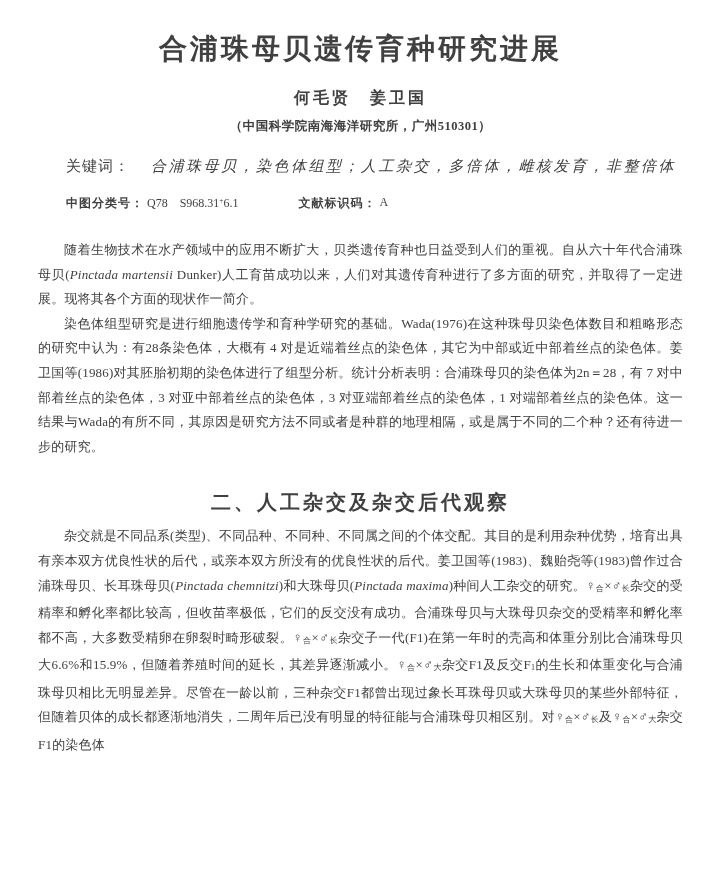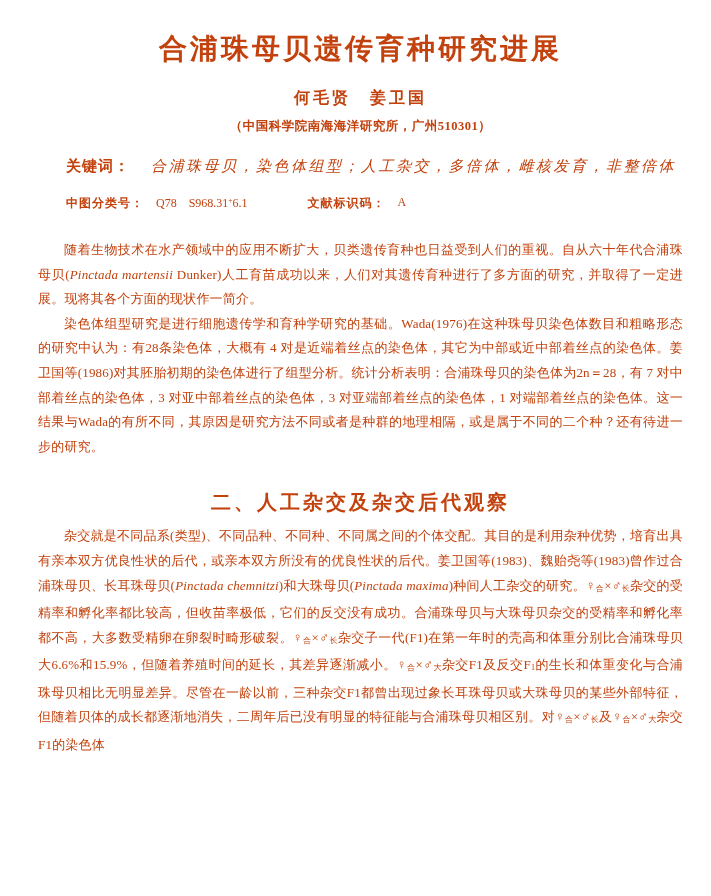--- a/index.html
+++ b/index.html
@@ -6,21 +6,21 @@
   body {
     width: 711px; height: 896px;
     background: #ffffff;
     overflow: hidden;
   }
   .page {
     box-sizing: border-box;
     width: 711px; height: 896px;
     padding: 24px 28px 0 38px;
     font-family: "Liberation Serif", "DejaVu Serif", serif;
-    color: #c2410c;
+    color: #404040;
     background: #ffffff;
   }
   .title {
     margin: 6px 0 0 0;
     text-align: center;
     font-size: 28px;
     font-weight: bold;
     letter-spacing: 3px;
   }
   .authors {
@@ -35,31 +35,31 @@
     text-align: center;
     font-size: 12.5px;
     font-weight: bold;
     letter-spacing: 0.5px;
   }
   .keywords {
     margin-top: 22px;
     padding-left: 28px;
     font-size: 15px;
   }
-  .kw-label { font-weight: bold; letter-spacing: 1px; }
+  .kw-label { font-weight: normal; letter-spacing: 1px; }
   .kw-text  { font-style: italic; letter-spacing: 2.5px; margin-left: 21px; }
   .meta-line {
     margin-top: 19px;
     padding-left: 28px;
     font-size: 12px;
     display: flex;
     align-items: flex-start;
   }
   .meta-label { font-weight: bold; letter-spacing: 1px; white-space: pre; }
-  .meta-value { margin-left: 12px; white-space: pre; }
+  .meta-value { margin-left: 3px; white-space: pre; }
   .doccode-label { margin-left: 60px; }
   .para {
     margin: 0;
     font-size: 13px;
     line-height: 24.6px;
     text-align: justify;
     text-indent: 2em;
     letter-spacing: 0.2px;
   }
   .para.intro { margin-top: 26px; }

